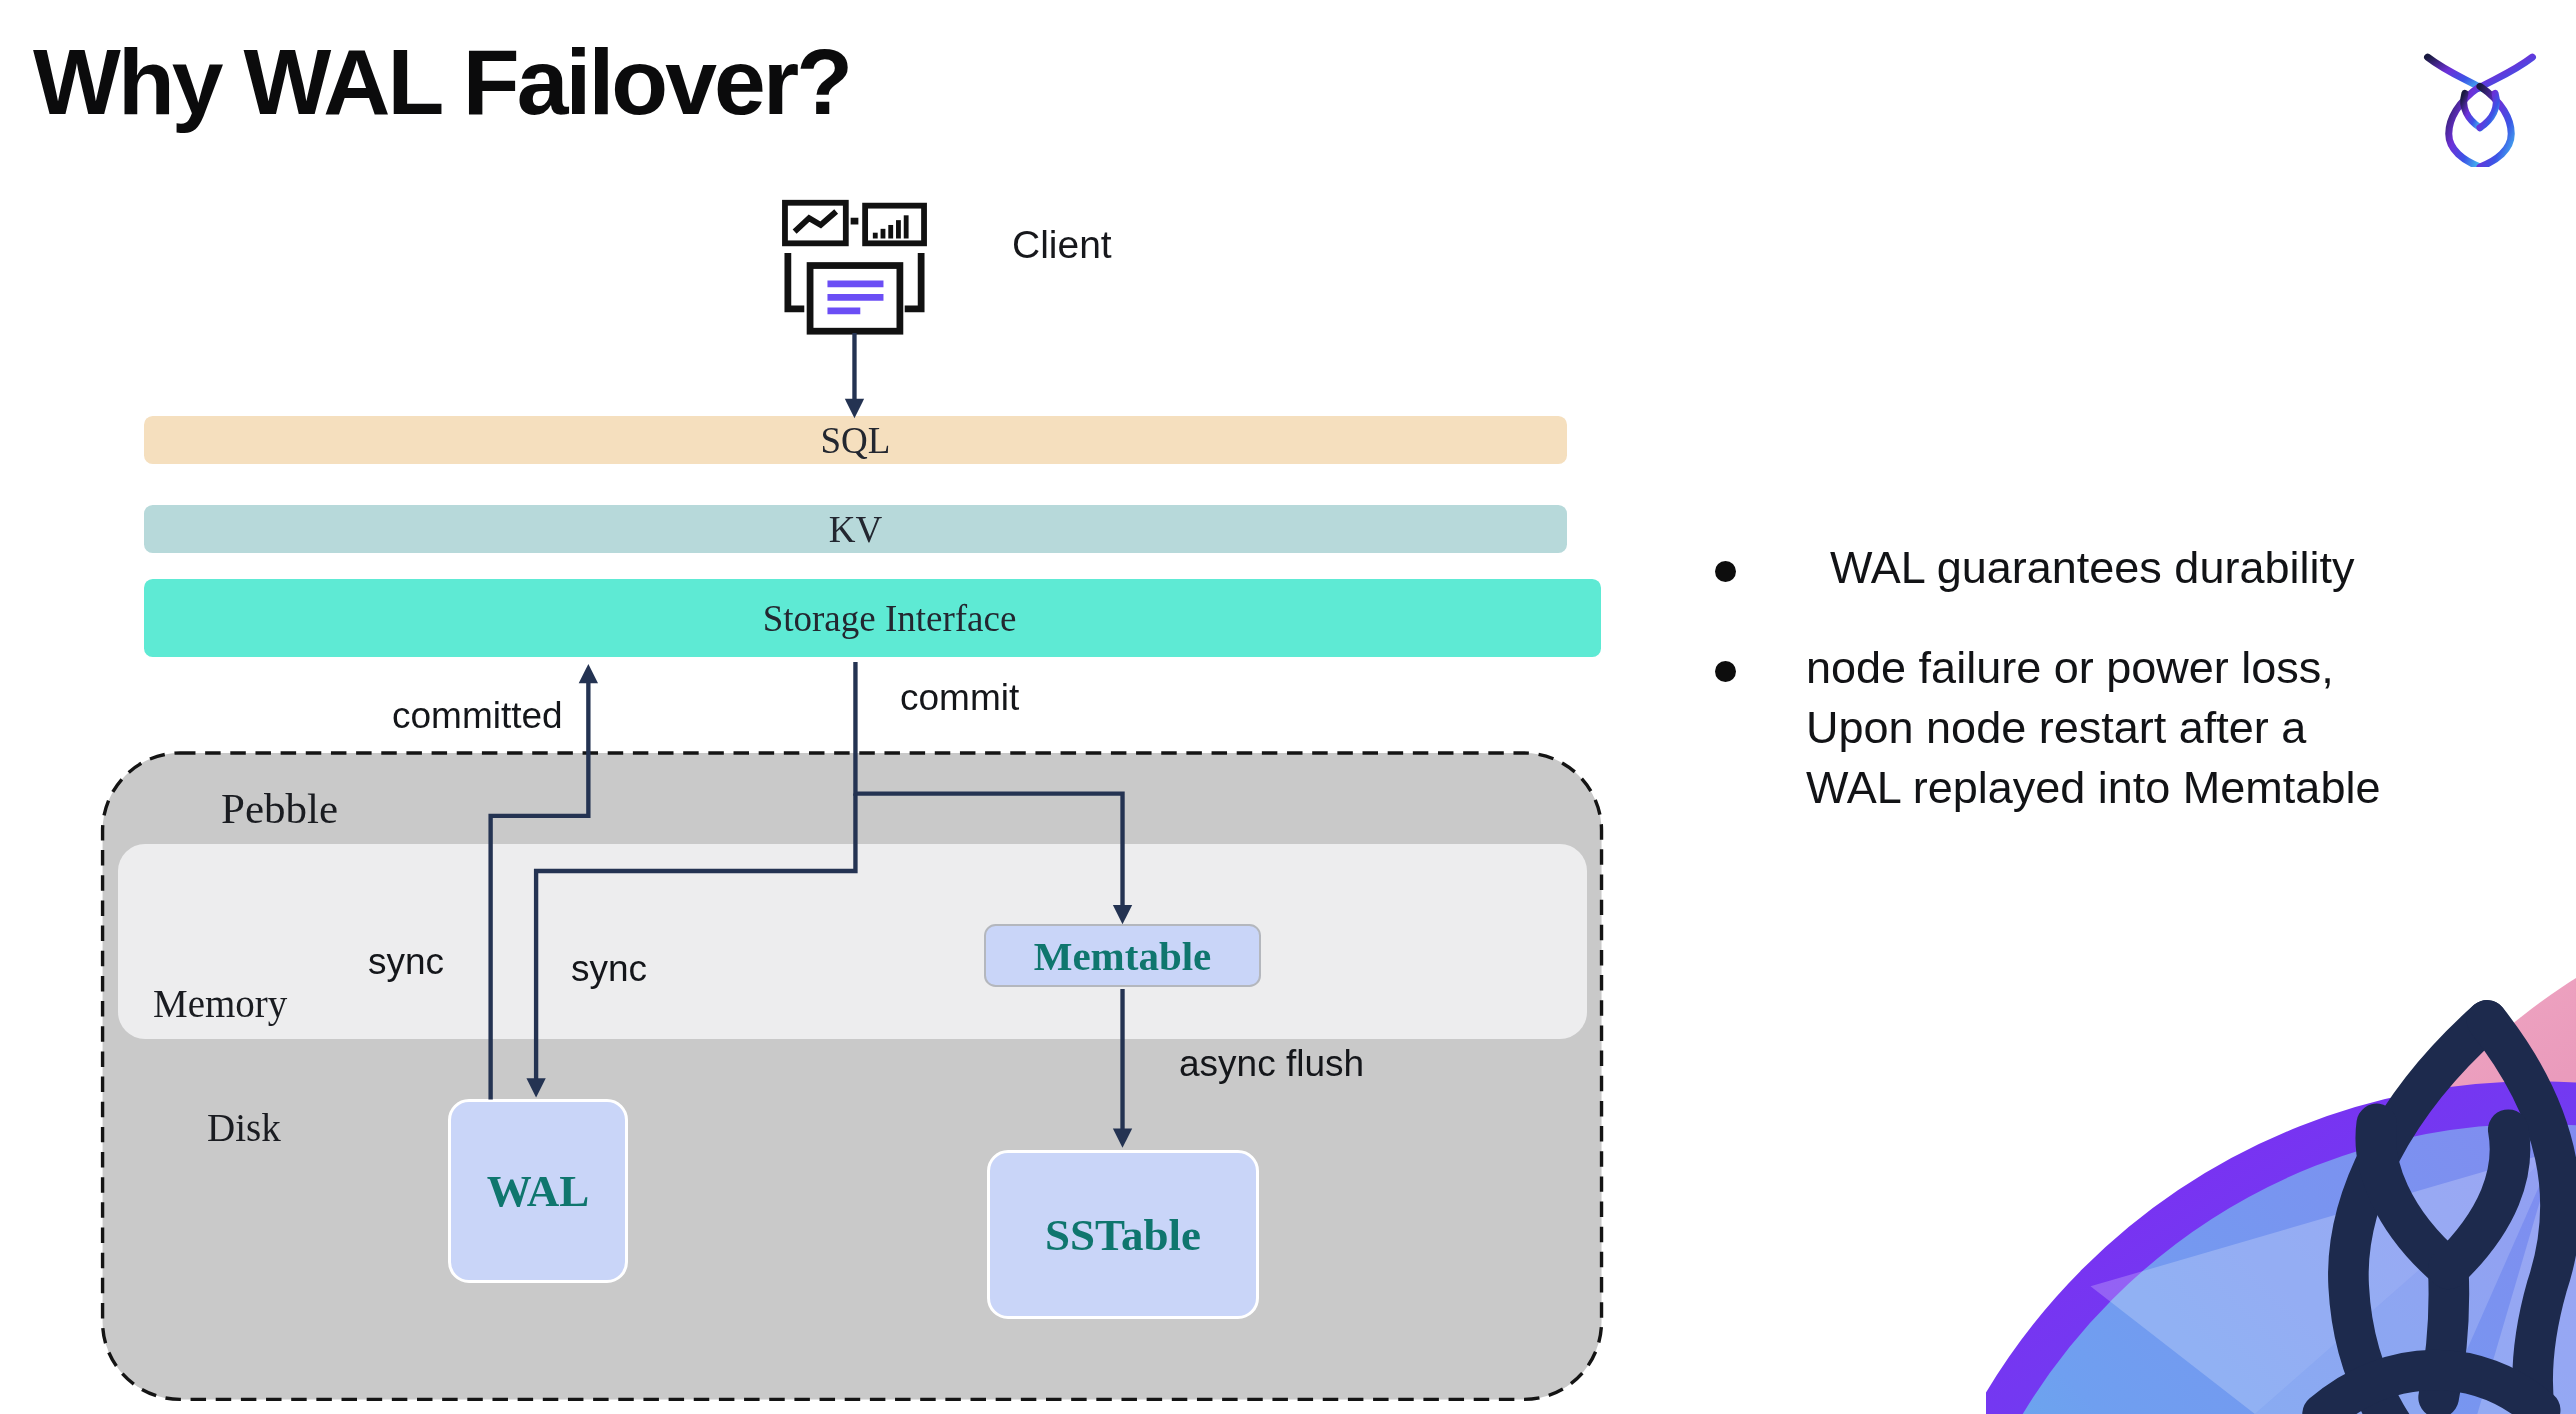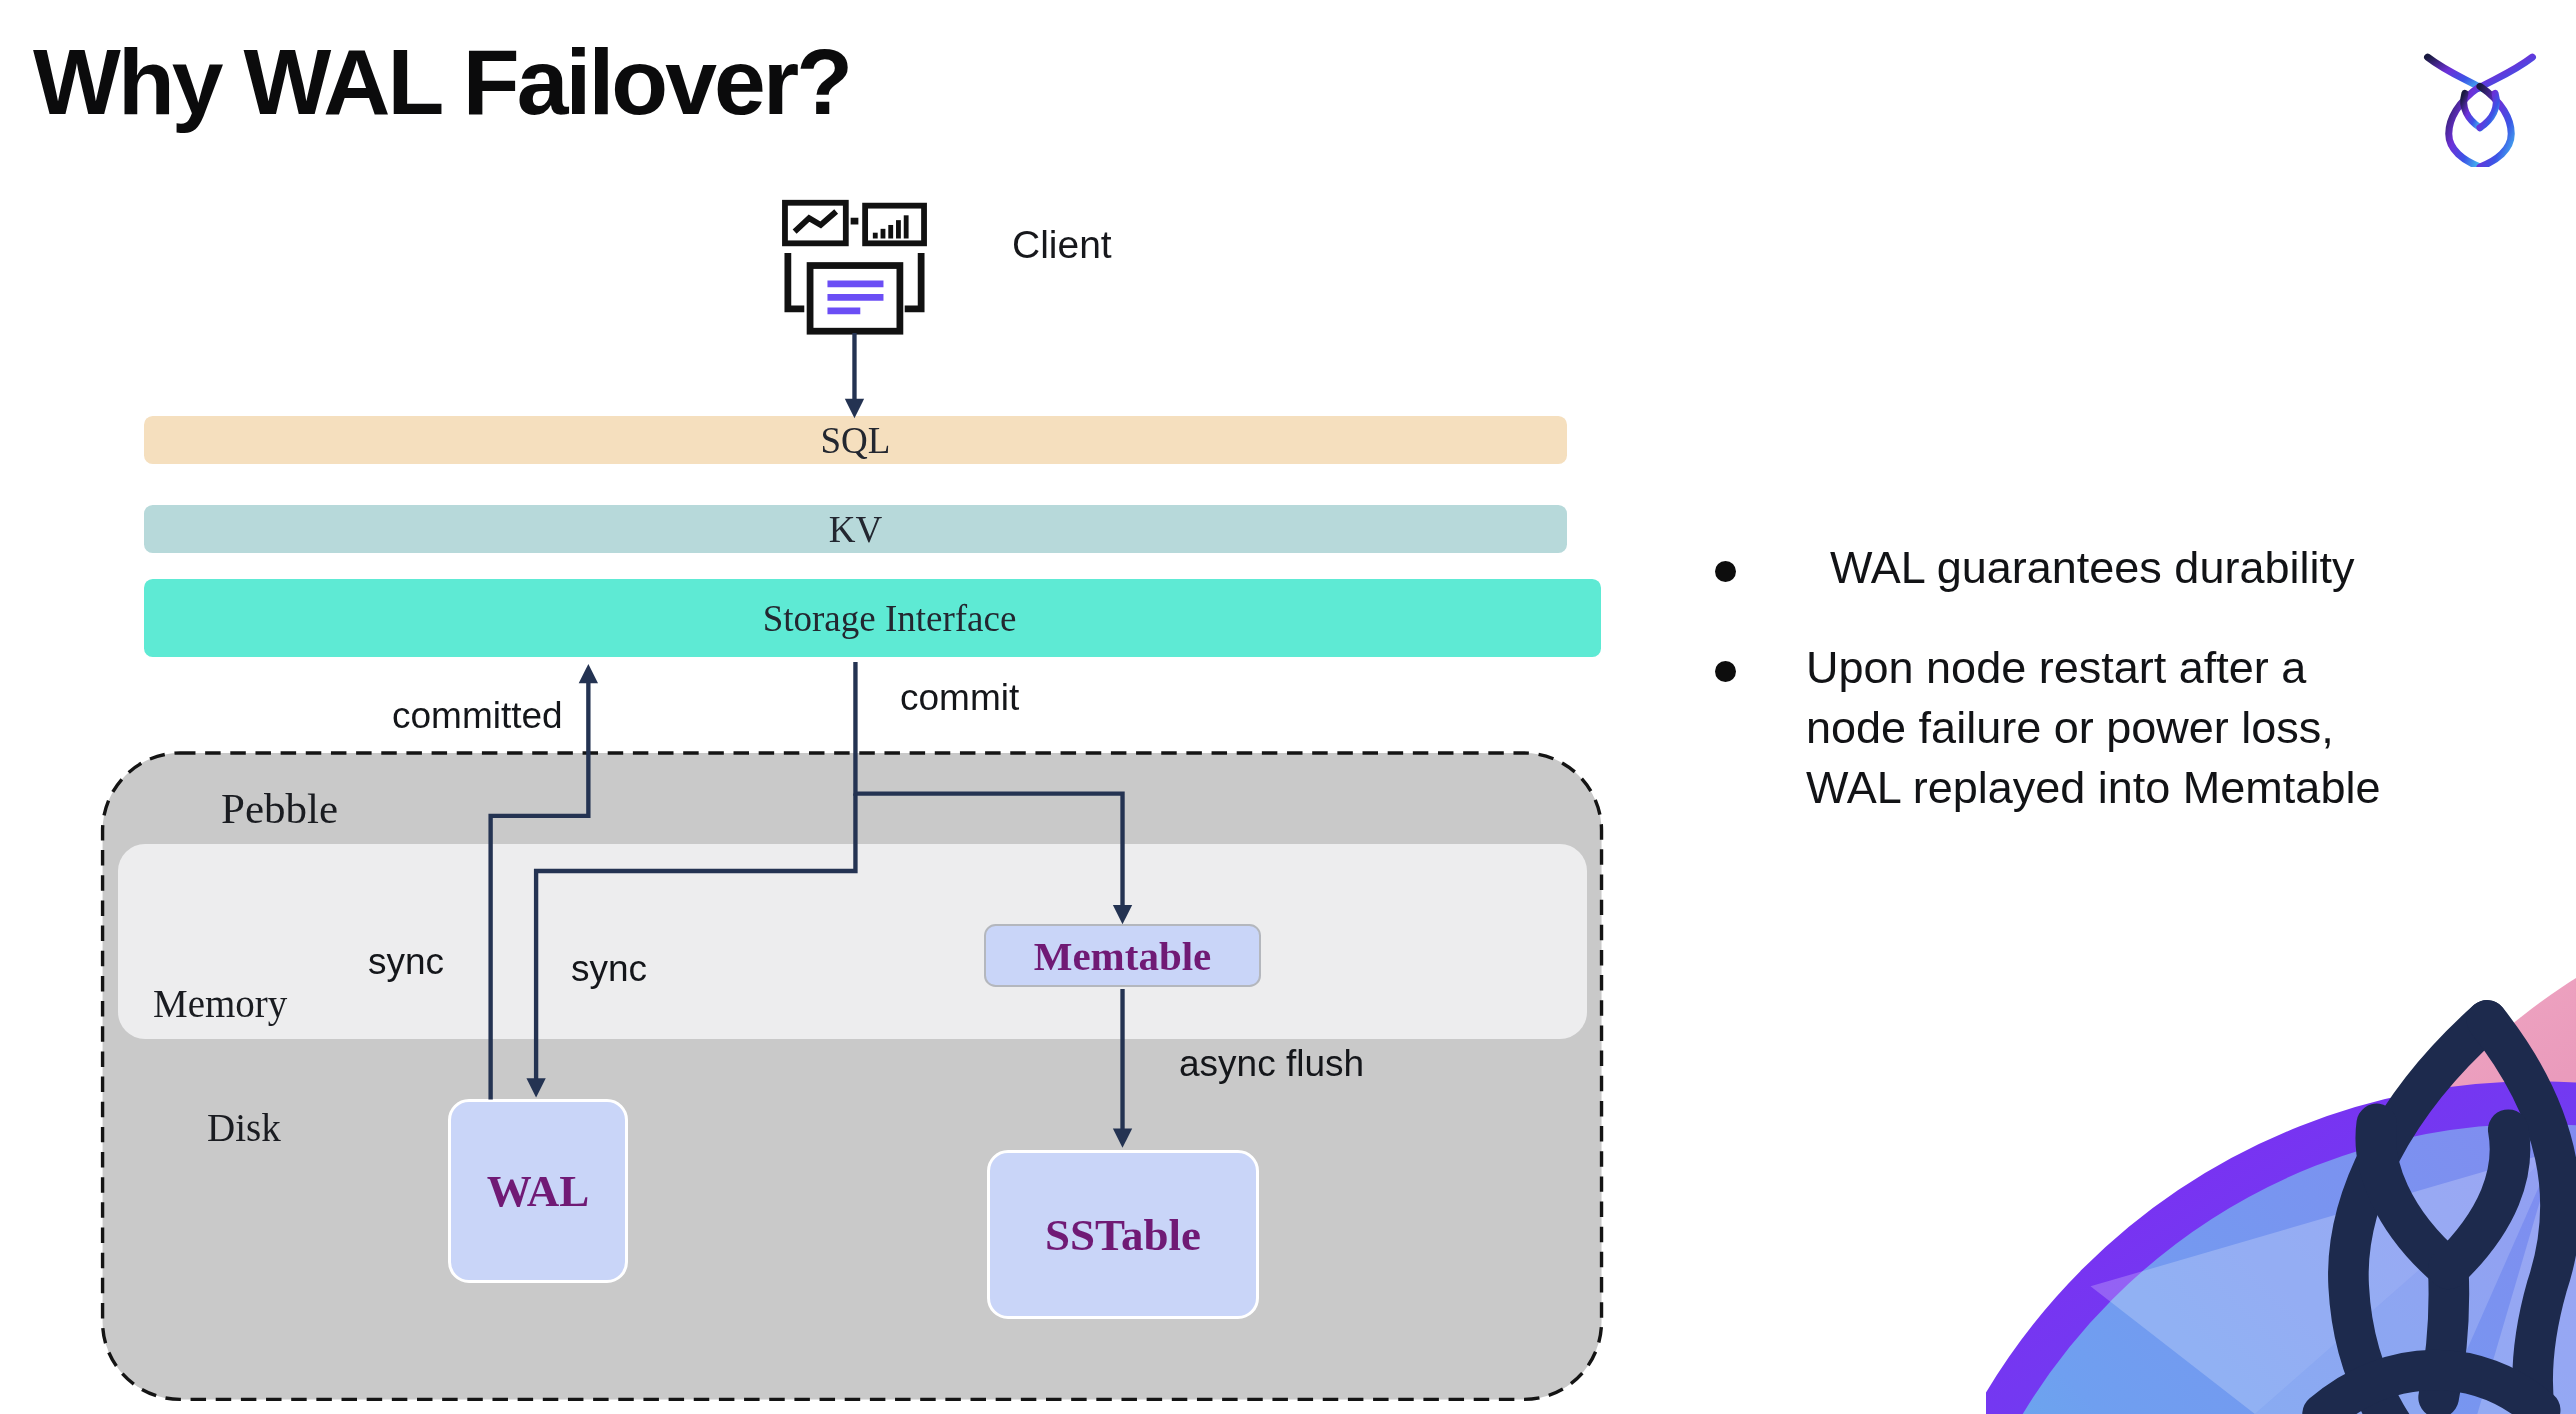--- a/index.html
+++ b/index.html
@@ -31,21 +31,21 @@
   .elabel{font-size:37px;color:#14161a;font-family:"Liberation Sans",sans-serif;}
   .lbl-committed{left:392px;top:695px;width:194px;}
   .lbl-commit{left:900px;top:677px;width:145px;}
   .lbl-sync1{left:368px;top:941px;width:101px;}
   .lbl-sync2{left:571px;top:948px;width:101px;}
   .lbl-async{left:1179px;top:1043px;width:203px;}
   .lbl-client{left:1012px;top:223px;font-size:39px;color:#17181c;}
 
   
   .bluebox{background:#c9d5f8;display:flex;align-items:center;justify-content:center;
-           font-family:"Liberation Serif",serif;font-weight:700;color:#701a75;box-sizing:border-box;}
+           font-family:"Liberation Serif",serif;font-weight:700;color:#0f766e;box-sizing:border-box;}
   .box-wal{left:448px;top:1099px;width:180px;height:184px;border:3.9px solid #ffffff;border-radius:21px;font-size:45px;}
   .box-memtable{left:984px;top:924px;width:277px;height:63px;border:2.9px solid #b4b7bd;border-radius:11.6px;font-size:41px;}
   .box-sstable{left:987px;top:1150px;width:272px;height:169px;border:3.9px solid #ffffff;border-radius:21px;font-size:45px;}
 
   
   .bullet-dot{width:21px;height:21px;border-radius:50%;background:#0d0d0d;}
   .dot1{left:1715px;top:561px;}
   .dot2{left:1715px;top:661px;}
   .btext{font-size:45px;line-height:60px;color:#121316;font-family:"Liberation Sans",sans-serif;}
   .btext1{left:1806px;top:538px;margin-left:24px;}
@@ -161,22 +161,22 @@
 <div class="abs elabel lbl-sync1">sync</div>
 <div class="abs elabel lbl-sync2">sync</div>
 <div class="abs elabel lbl-async">async flush</div>
 
 <div class="abs bullet-dot dot1"></div>
 <div class="abs btext btext1">
   <div>WAL guarantees durability</div>
 </div>
 <div class="abs bullet-dot dot2"></div>
 <div class="abs btext btext2">
+  <div>node failure or power loss,</div>
   <div>Upon node restart after a</div>
-  <div>node failure or power loss,</div>
   <div>WAL replayed into Memtable</div>
 </div>
 
 <svg class="abs" style="left:1986px;top:974px;" width="590" height="440" viewBox="2052 1007 610 455">
   <defs>
     <linearGradient id="pinkg" x1="0" y1="0" x2="0.6" y2="1">
       <stop offset="0" stop-color="#ef9ab8"></stop>
       <stop offset="0.55" stop-color="#d8679f"></stop>
       <stop offset="1" stop-color="#c9347f"></stop>
     </linearGradient>

